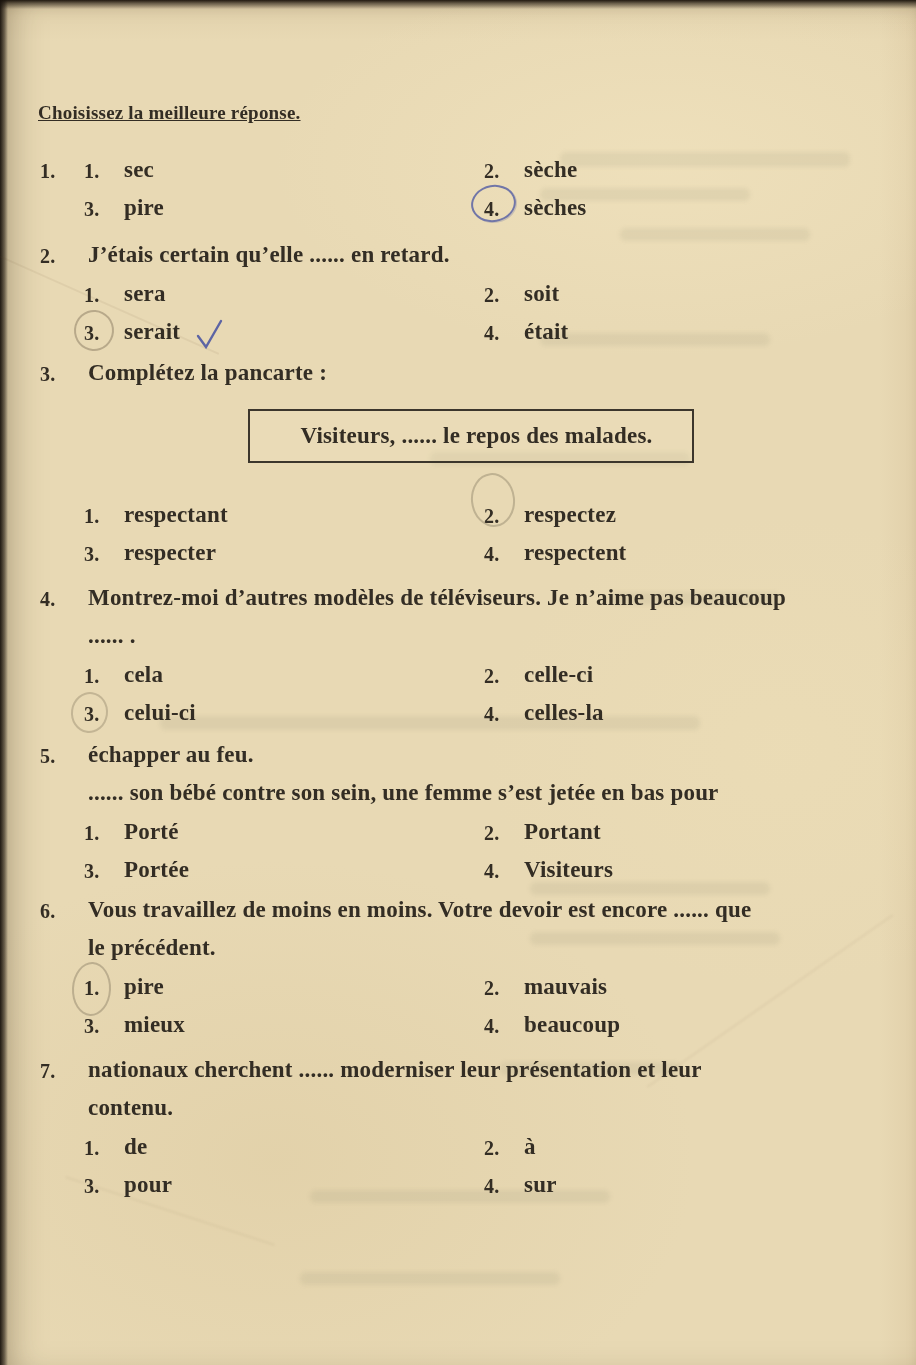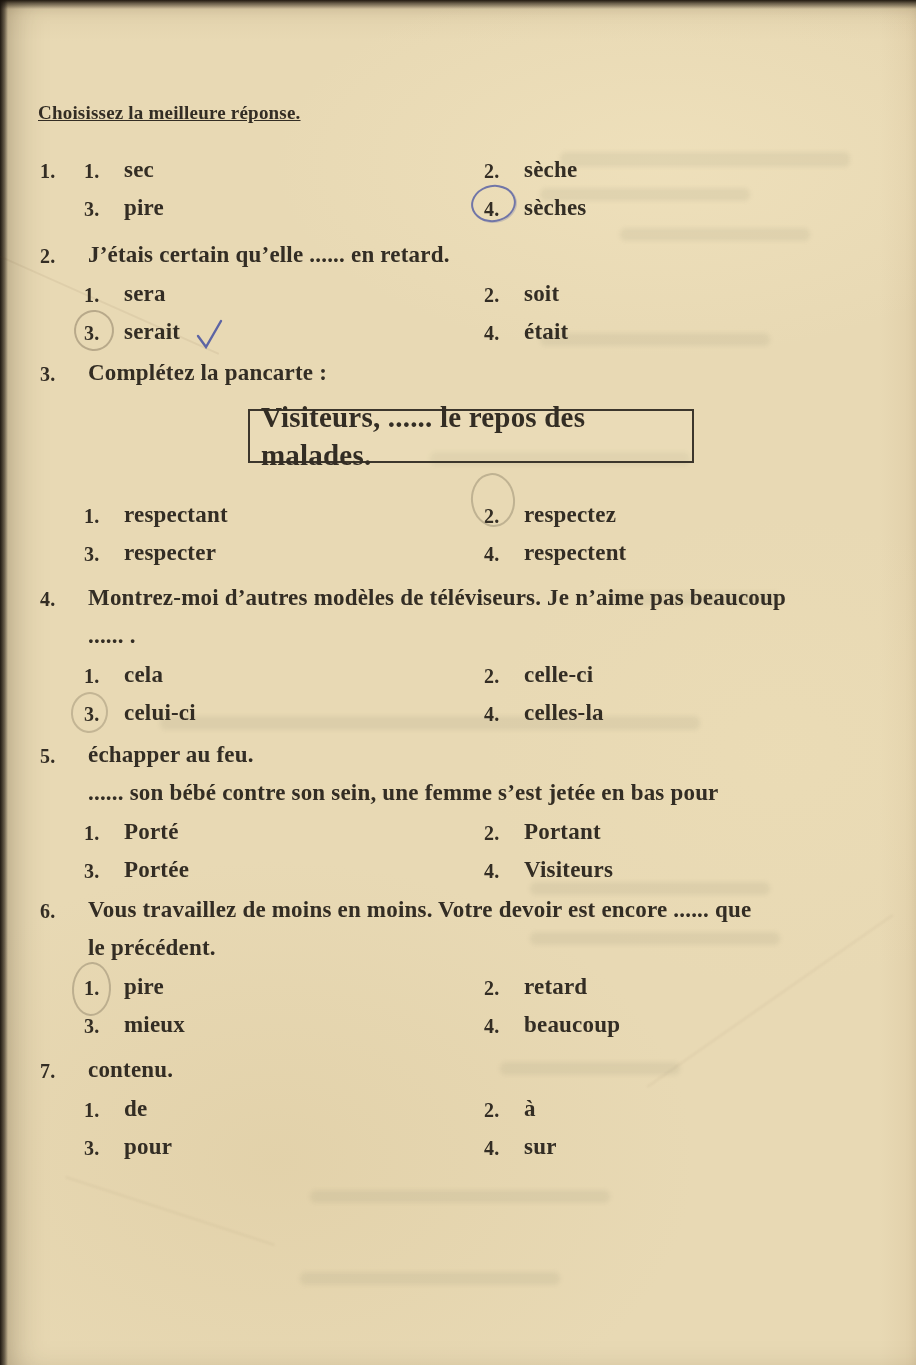--- a/index.html
+++ b/index.html
@@ -49,21 +49,21 @@
 
   .q { position:relative; padding-left:50px; font-size:23px; font-weight:600; line-height:38px; letter-spacing:.2px; }
   .q:nth-of-type(1){ margin-top:19px; } .q:nth-of-type(2){ margin-top:9px; }
   .q:nth-of-type(3){ margin-top:3px; }  .q:nth-of-type(4){ margin-top:7px; }
   .q:nth-of-type(5){ margin-top:4px; }  .q:nth-of-type(6){ margin-top:2px; }
   .q:nth-of-type(7){ margin-top:7px; }
   .q-num { position:absolute; left:2px; top:1px; font-size:20px; font-weight:600; }
 
   .pancarte { margin:17px 0 33px 160px; width:446px; height:54px;
     border:2px solid #3c362c; display:flex; align-items:center; justify-content:center;
-    font-size:29px; font-weight:600; background:rgba(240,228,192,.25);padding-left:11px; }
+    font-size:23px; font-weight:600; background:rgba(240,228,192,.25);padding-left:11px; }
 
   .opts { display:grid; grid-template-columns:400px 1fr; margin-left:-4px; margin-top:1px; }
   .opt { position:relative; padding-left:40px; line-height:38px; white-space:nowrap; }
   .opt-num { position:absolute; left:0; top:1px; font-size:20px; font-weight:600; }
 
   
   .mk { position:absolute; border-radius:50%; pointer-events:none; }
   .mk.pen-circle { left:-13px; top:-5px; width:45px; height:37px;
     border:2.5px solid rgba(92,100,164,.85); transform:rotate(-10deg);
     box-shadow:1px 1px 0 rgba(92,100,164,.25); }
@@ -167,27 +167,28 @@
             <div class="opt"><span class="opt-num">3.</span><span class="opt-label">Portée</span></div>
             <div class="opt"><span class="opt-num">4.</span><span class="opt-label">Visiteurs</span></div>
           </div>
         </section>
         <section class="q">
           <span class="q-num">6.</span>
           <div class="q-line">Vous travaillez de moins en moins. Votre devoir est encore ...... que</div>
           <div class="q-line">le précédent.</div>
           <div class="opts">
             <div class="opt"><span class="opt-num">1.<span class="mk pencil-circle-tall"></span></span><span class="opt-label">pire</span></div>
-            <div class="opt"><span class="opt-num">2.</span><span class="opt-label">retard</span></div>
+            <div class="opt"><span class="opt-num">2.</span><span class="opt-label">mauvais</span></div>
             <div class="opt"><span class="opt-num">3.</span><span class="opt-label">mieux</span></div>
             <div class="opt"><span class="opt-num">4.</span><span class="opt-label">beaucoup</span></div>
           </div>
         </section>
         <section class="q">
           <span class="q-num">7.</span>
+          <div class="q-line">nationaux cherchent ...... moderniser leur présentation et leur</div>
           <div class="q-line">contenu.</div>
           <div class="opts">
             <div class="opt"><span class="opt-num">1.</span><span class="opt-label">de</span></div>
             <div class="opt"><span class="opt-num">2.</span><span class="opt-label">à</span></div>
             <div class="opt"><span class="opt-num">3.</span><span class="opt-label">pour</span></div>
             <div class="opt"><span class="opt-num">4.</span><span class="opt-label">sur</span></div>
           </div>
         </section>
       </main>
   </div>

